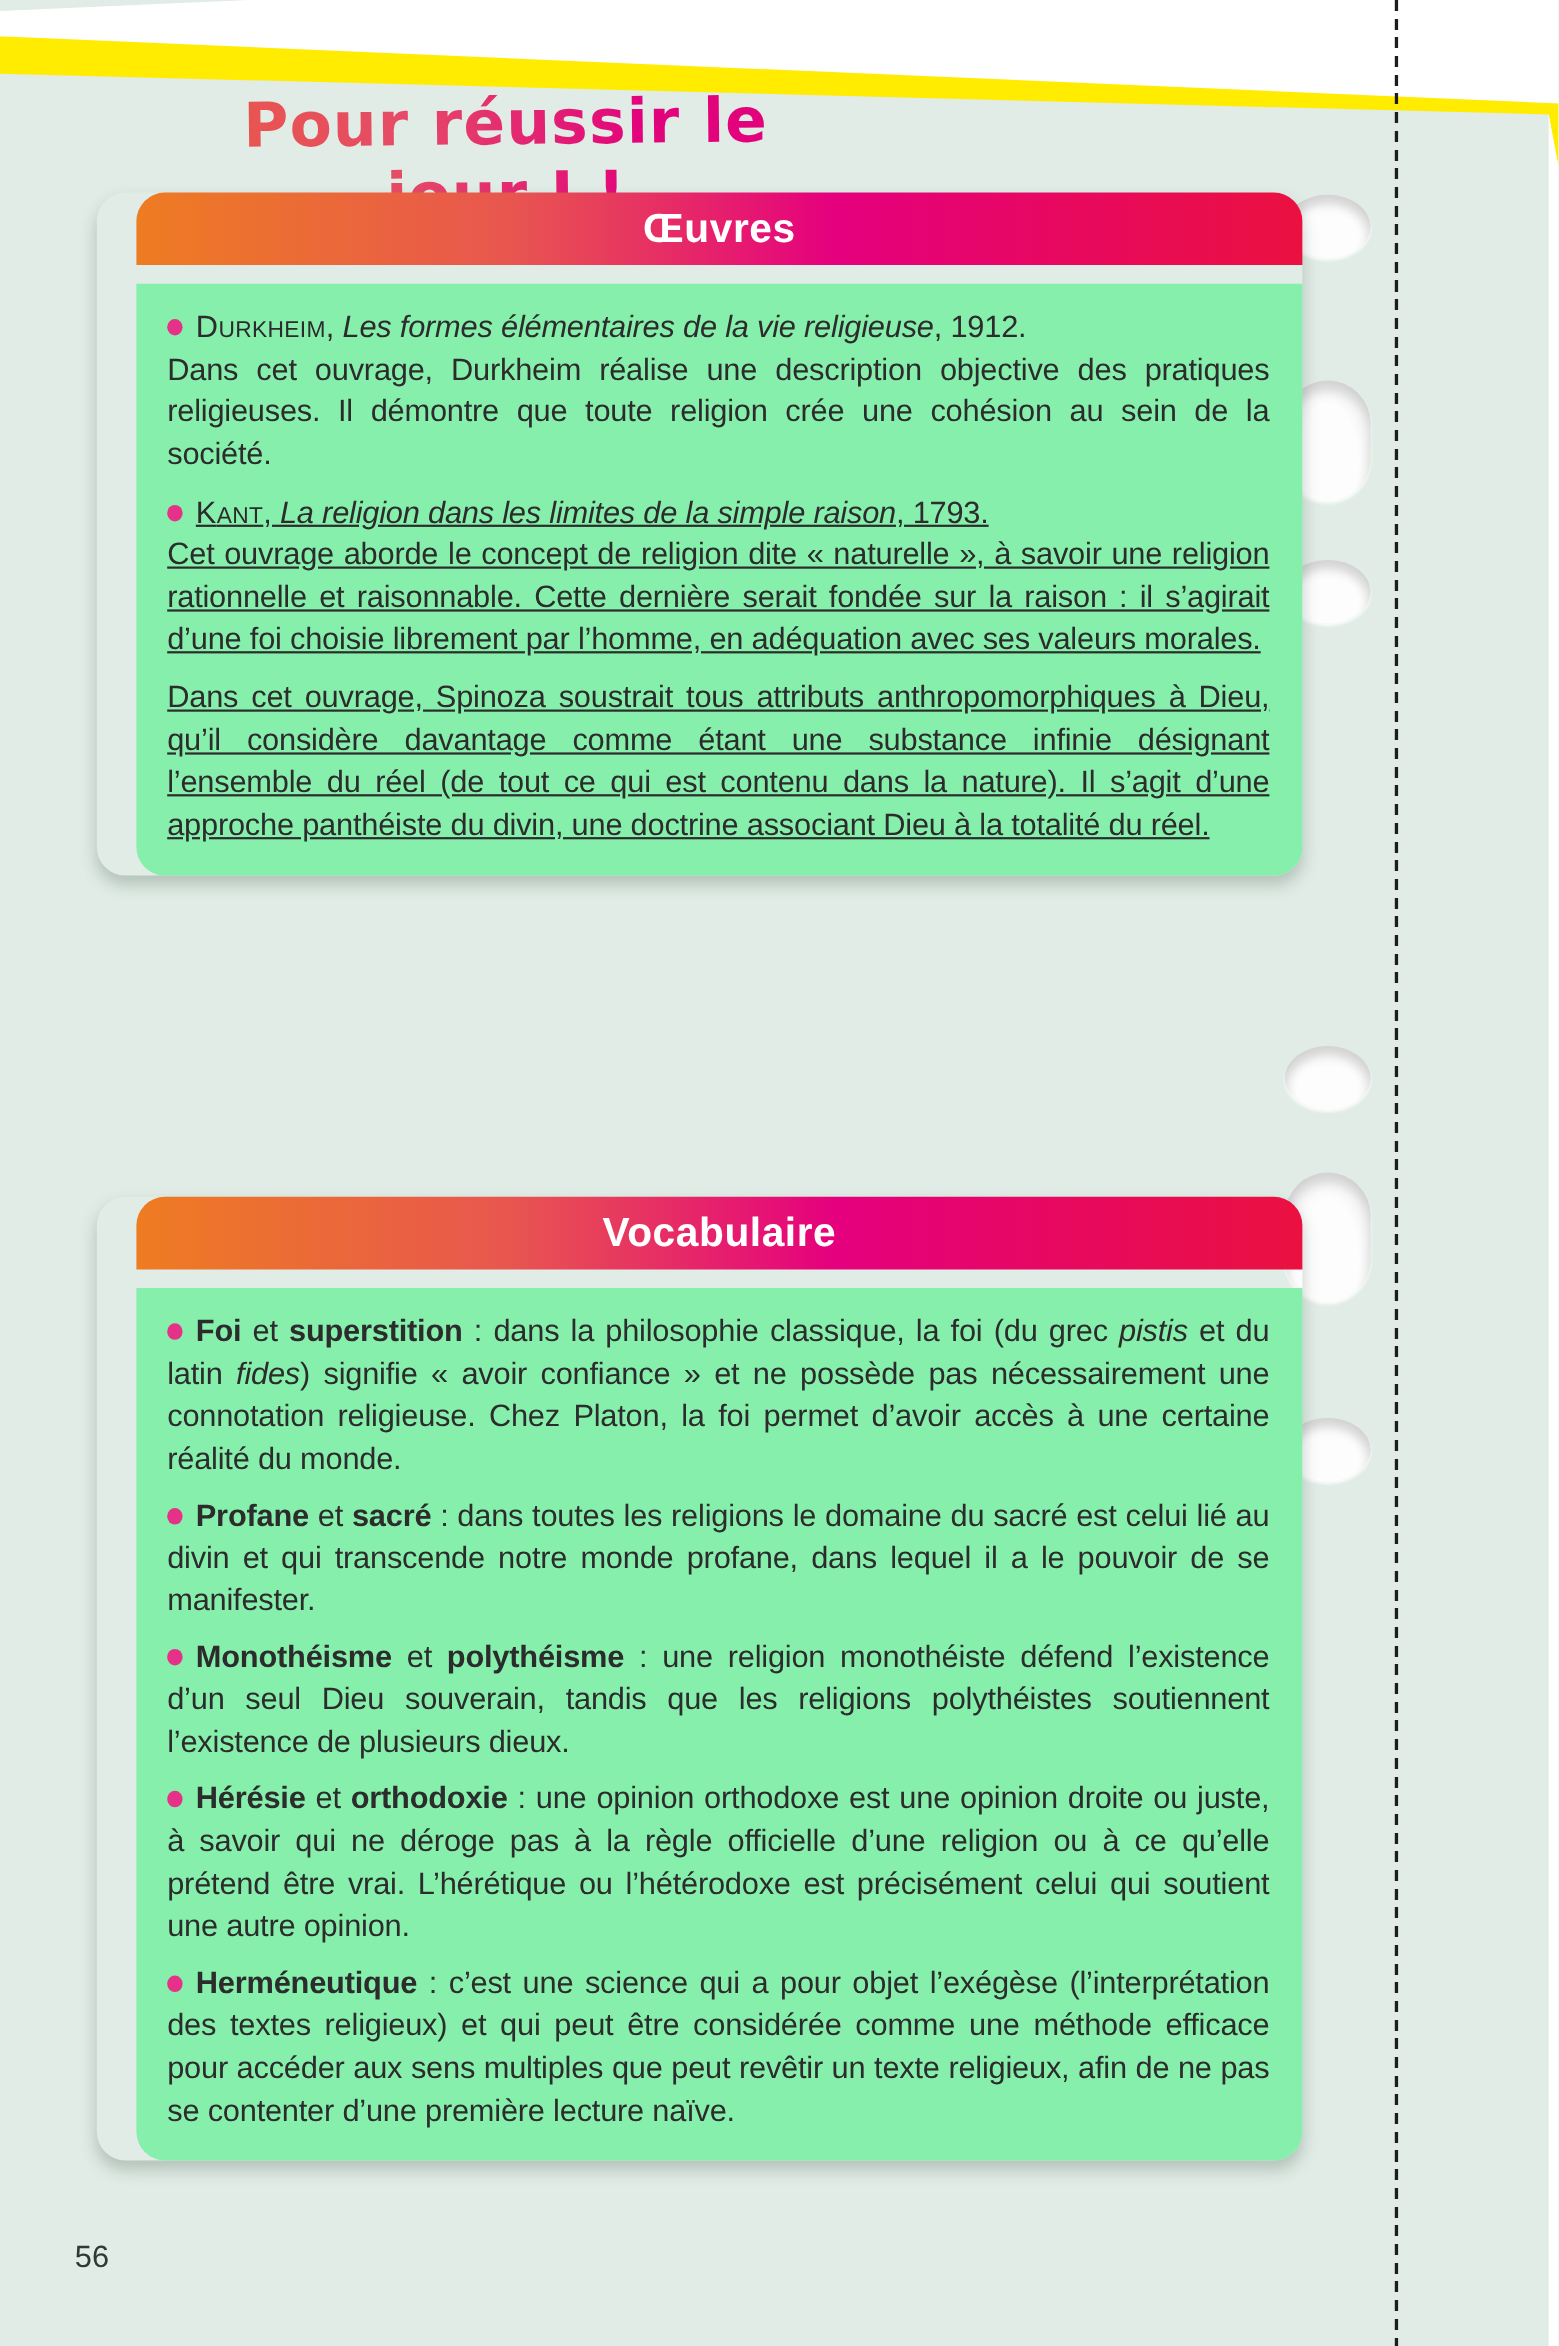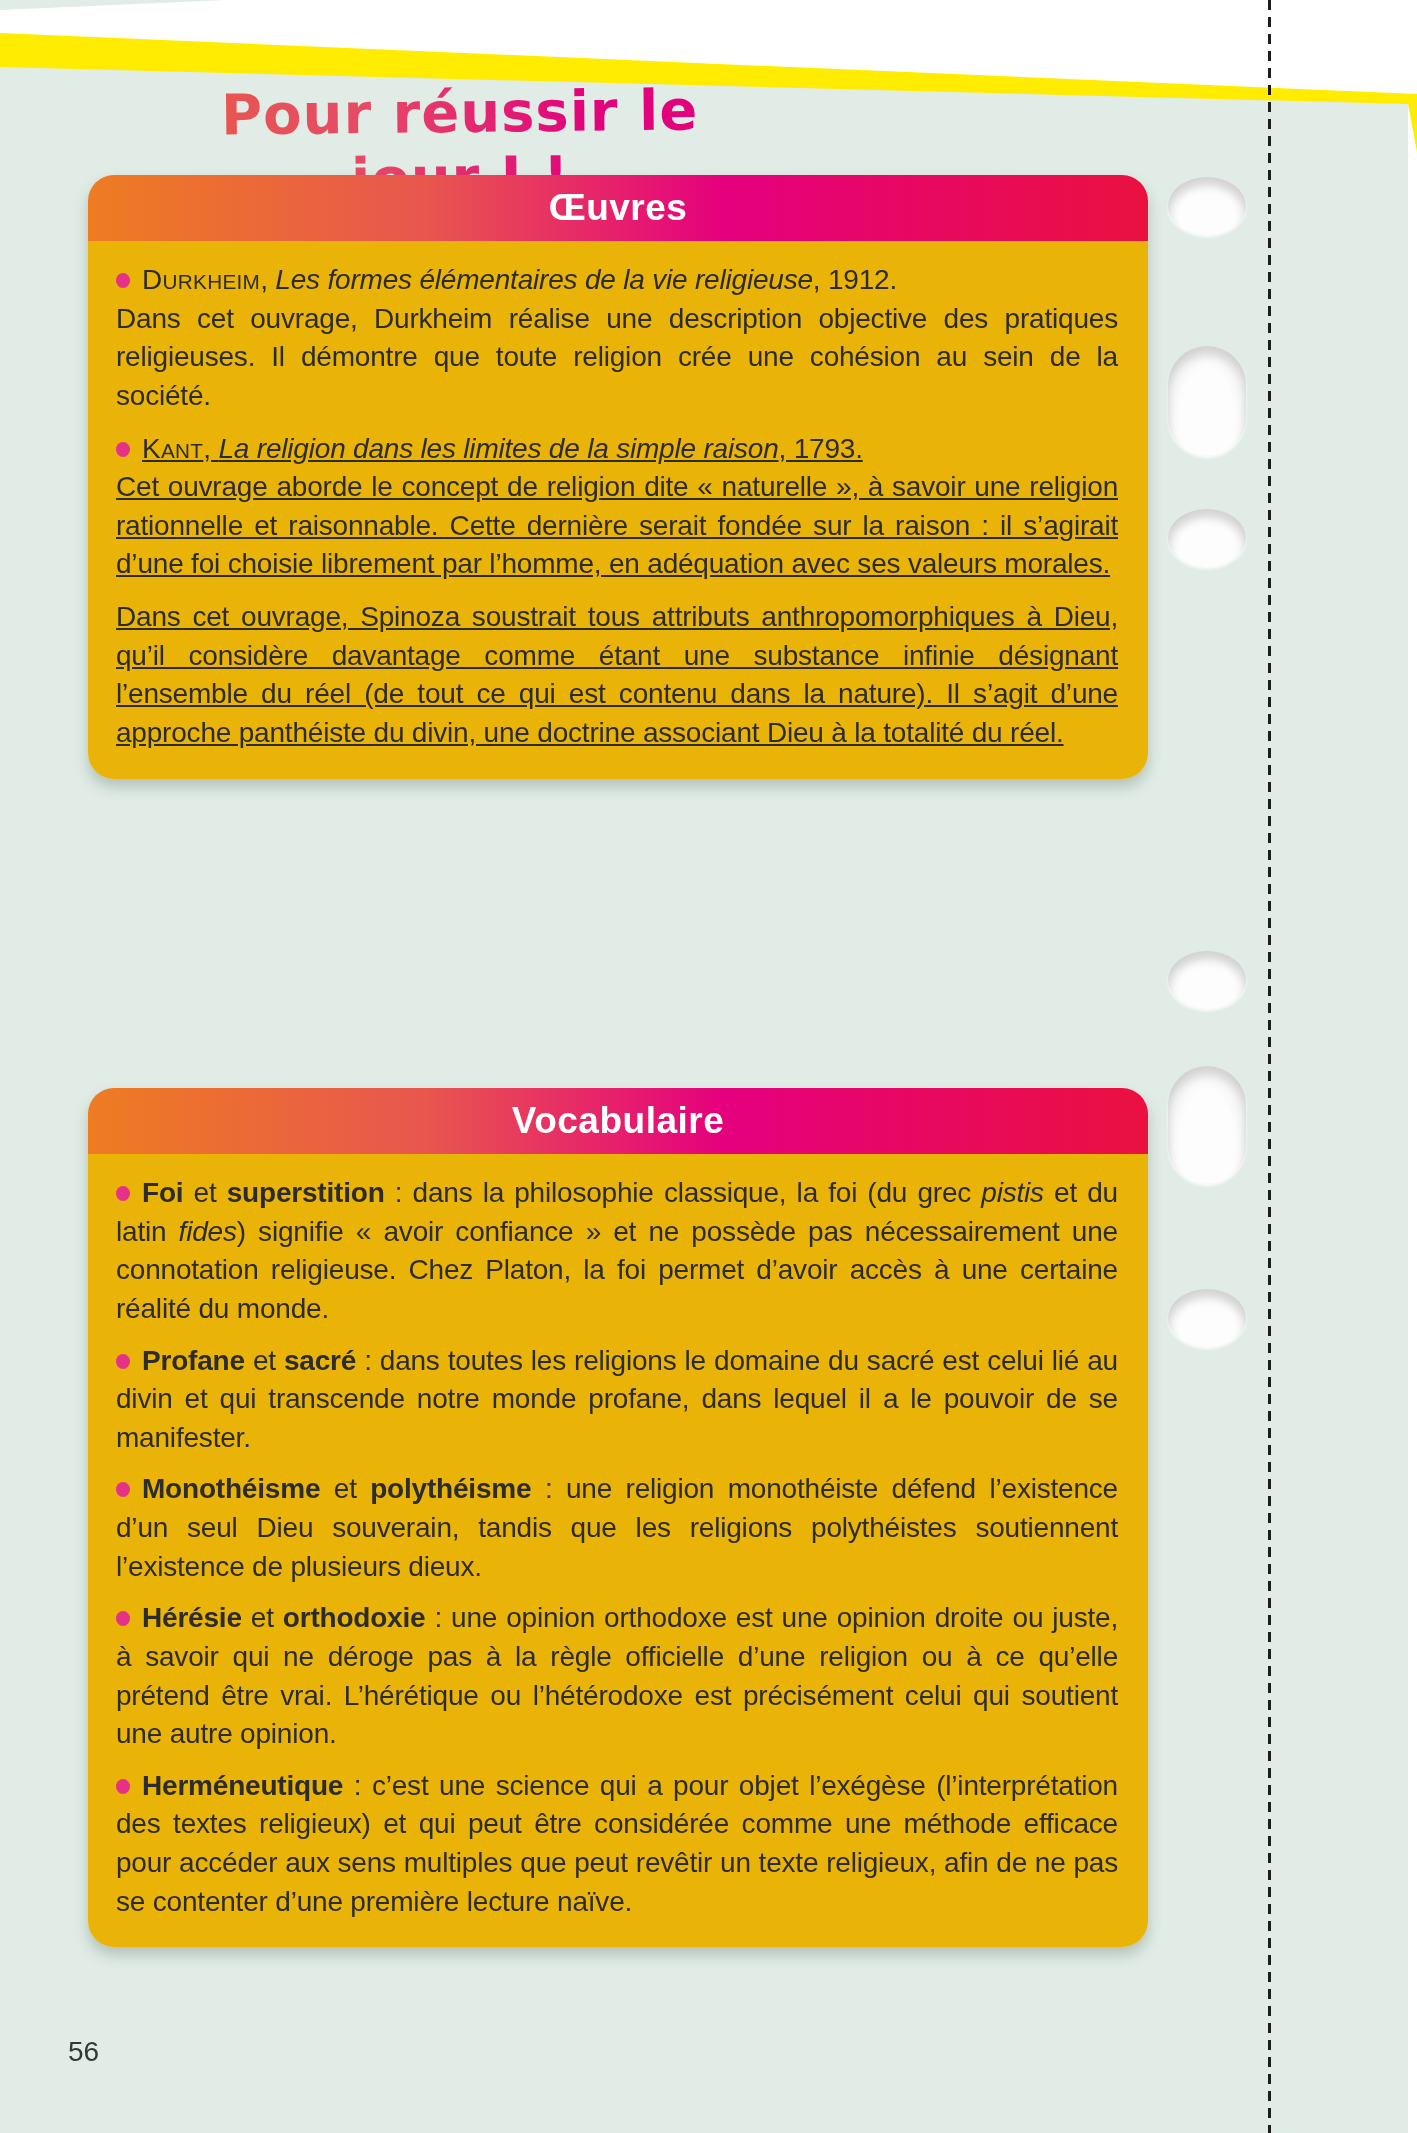--- a/index.html
+++ b/index.html
@@ -49,37 +49,39 @@
     background:linear-gradient(90deg, #e85a47 0%, #e64a67 35%, #e2047c 70%, #e2017b 100%);
     -webkit-background-clip:text; background-clip:text; color:transparent;
     transform:rotate(-0.6deg);
   }
 
   
   .card {
     position:absolute; left:88px; width:1060px;
     border-radius:26px;
     box-shadow:0 8px 14px rgba(80,100,90,0.30);
+    padding-left:36px;
   }
   #card-oeuvres { top:175px; }
   #card-vocab   { top:1088px; }
 
   .card-header {
     height:66px;
     border-radius:26px 26px 0 0;
     background:linear-gradient(90deg, #ee7c22 0%, #e8564f 32%, #e5007e 60%, #ea1140 100%);
     display:flex; align-items:center; justify-content:center;
     color:#ffffff; font-size:37px; font-weight:bold; letter-spacing:0.5px;
   }
   .card-body {
-    background:#eab308;
+    background:#86efac;
     border-radius:0 0 26px 26px;
     padding:20px 30px 26px 28px;
     font-size:28px; line-height:1.38; color:#2c2c2c;
     letter-spacing:-0.2px;
+    margin-top:17px;
   }
 
   .justified { text-align:justify; }
 
   .entry + .entry { margin-top:14px;text-decoration:underline; }
   .term { margin:0 0 13px 0; }
   .term:last-child { margin-bottom:0; }
 
   .bullet {
     display:inline-block; width:14px; height:15px; border-radius:50%;

